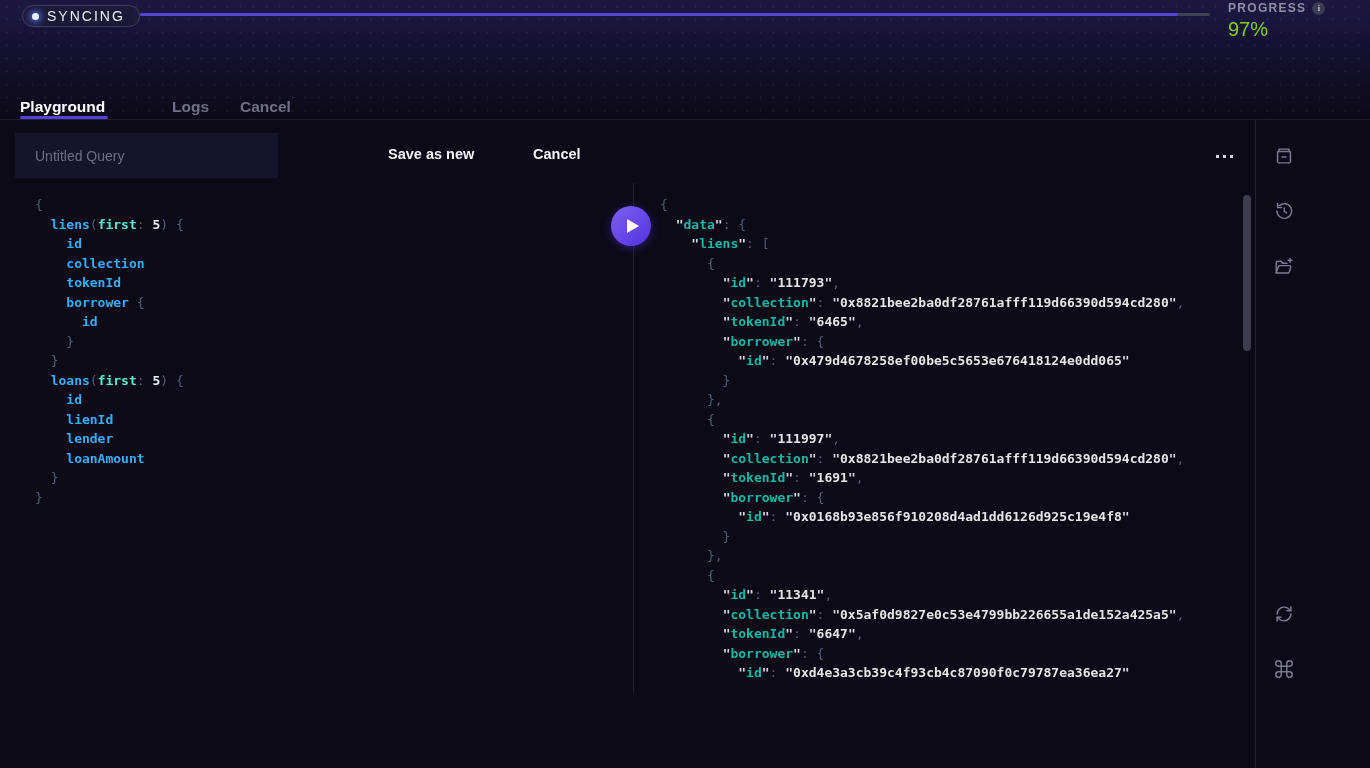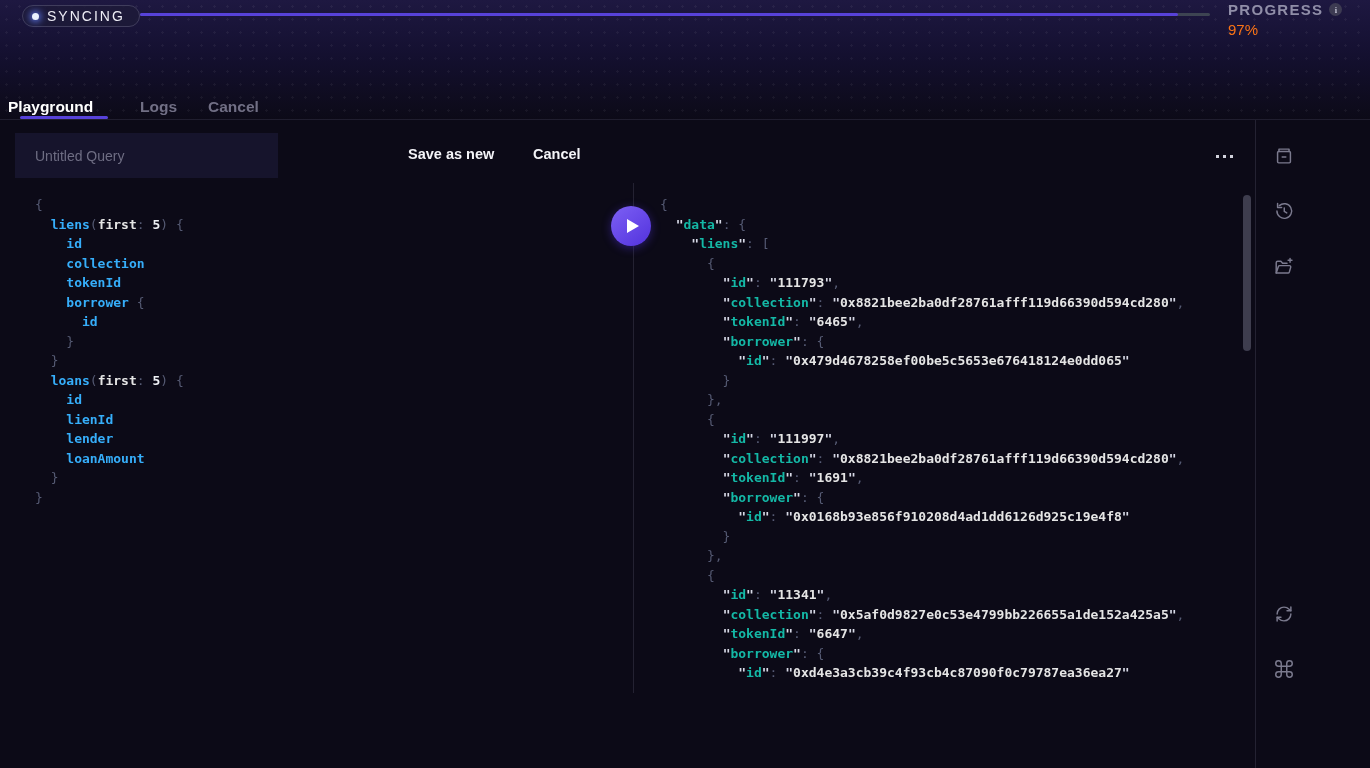--- a/index.html
+++ b/index.html
@@ -31,32 +31,32 @@
     box-shadow:0 0 7px 2px rgba(100,130,255,.85); margin-right:8px;
   }
   .sync-label { font-size:14px; font-weight:normal; letter-spacing:2px; color:#edecf5; }
   .progress-track {
     position:absolute; left:140px; top:13px; width:1070px; height:3px;
     background:#3d4452; border-radius:2px; z-index:2;
   }
   .progress-fill { height:100%; background:#5742d9; border-radius:2px; }
   .progress-info { position:absolute; left:1228px; top:1px; z-index:2; }
   .progress-info .row { display:flex; align-items:center; gap:6px; }
-  .progress-label { font-size:15px; font-weight:bold; letter-spacing:1.3px; color:#908ea8; }
+  .progress-label { font-size:12px; font-weight:bold; letter-spacing:1.3px; color:#908ea8; }
   .info-circle {
     width:13px; height:13px; border-radius:50%; background:#3d3b52;
     color:#c6c5d6; font-size:8.5px; font-weight:bold; font-family:"Liberation Serif",serif;
     display:flex; align-items:center; justify-content:center; cursor:pointer;
   }
-  .progress-value { margin-top:3px; font-size:15px; color:#f97316; }
+  .progress-value { margin-top:3px; font-size:20px; color:#84cc16; }
   
   .tabs-line { position:absolute; left:0; top:119px; width:1370px; height:1px; background:#201e2f; }
   .tab { position:absolute; top:98px; font-size:15.5px; font-weight:bold; cursor:pointer; }
   .tab-active { color:#ffffff; }
-  .tab-inactive { color:#716f85; }
+  .tab-inactive { color:#716f85;margin-left:32px; }
   .tab-underline { position:absolute; left:20px; top:116px; width:88px; height:3px; background:#5742d9; border-radius:2px; }
   
   .query-name-input {
     position:absolute; left:15px; top:133px; width:263px; height:45px;
     background:#16142c; border:none; outline:none; border-radius:0;
     padding:0 20px; font-family:"Liberation Sans",sans-serif;
     font-size:14px; color:#e9e9f0;
   }
   .query-name-input::placeholder { color:#6e6d83; }
   .text-button {
@@ -78,21 +78,21 @@
   .side-divider { left:1255px; top:120px; height:648px; }
   .code {
     position:absolute; top:12px;
     font-family:"DejaVu Sans Mono","Liberation Mono",monospace;
     font-size:13px; line-height:19.5px; white-space:pre;
   }
   .code-left { left:35px; }
   .code-right { left:26px; }
   .tk-p { color:#565b74; }
   .tk-f { color:#36aefa; font-weight:bold; }
-  .tk-a { color:#e5e5e5; font-weight:bold; }
+  .tk-a { color:#5eead4; font-weight:bold; }
   .tk-n { color:#eef0f4; font-weight:bold; }
   .tk-q { color:#d7d9e6; font-weight:bold; }
   .tk-k { color:#14b8a6; font-weight:bold; }
   .tk-s { color:#e5e5e5; font-weight:bold; }
   .run-button {
     position:absolute; left:611px; top:206px; width:40px; height:40px; z-index:3;
     border-radius:50%; border:none; cursor:pointer;
     background:linear-gradient(140deg,#7d60f4 0%,#5232dd 100%);
     display:flex; align-items:center; justify-content:center;
     box-shadow:0 2px 10px rgba(80,50,220,.45);
@@ -129,28 +129,28 @@
 </div>
 
 <div class="progress-info">
   <div class="row">
     <span class="progress-label">PROGRESS</span>
     <span class="info-circle">i</span>
   </div>
   <div class="progress-value">97%</div>
 </div>
 
-<span class="tab tab-active" style="left:8px">Playground</span>
+<span class="tab tab-active" style="left:20px">Playground</span>
 <span class="tab tab-inactive" style="left:140px">Logs</span>
 <span class="tab tab-inactive" style="left:208px">Cancel</span>
 <div class="tab-underline"></div>
 <div class="tabs-line"></div>
 
 <input class="query-name-input" type="text" placeholder="Untitled Query" style="">
-<button class="text-button" style="left:408px">Save as new</button>
+<button class="text-button" style="left:388px">Save as new</button>
 <button class="text-button" style="left:533px">Cancel</button>
 <button class="more-button">
     <i></i>
     <i></i>
     <i></i>
   </button>
 
 <div class="panel panel-left">
   <div class="code code-left"><div class="code-line"><span class="tk-p">{</span></div><div class="code-line"><span class="tk-p">  </span><span class="tk-f">liens</span><span class="tk-p">(</span><span class="tk-a">first</span><span class="tk-p">: </span><span class="tk-n">5</span><span class="tk-p">) {</span></div><div class="code-line"><span class="tk-p">    </span><span class="tk-f">id</span></div><div class="code-line"><span class="tk-p">    </span><span class="tk-f">collection</span></div><div class="code-line"><span class="tk-p">    </span><span class="tk-f">tokenId</span></div><div class="code-line"><span class="tk-p">    </span><span class="tk-f">borrower</span><span class="tk-p"> {</span></div><div class="code-line"><span class="tk-p">      </span><span class="tk-f">id</span></div><div class="code-line"><span class="tk-p">    }</span></div><div class="code-line"><span class="tk-p">  }</span></div><div class="code-line"><span class="tk-p">  </span><span class="tk-f">loans</span><span class="tk-p">(</span><span class="tk-a">first</span><span class="tk-p">: </span><span class="tk-n">5</span><span class="tk-p">) {</span></div><div class="code-line"><span class="tk-p">    </span><span class="tk-f">id</span></div><div class="code-line"><span class="tk-p">    </span><span class="tk-f">lienId</span></div><div class="code-line"><span class="tk-p">    </span><span class="tk-f">lender</span></div><div class="code-line"><span class="tk-p">    </span><span class="tk-f">loanAmount</span></div><div class="code-line"><span class="tk-p">  }</span></div><div class="code-line"><span class="tk-p">}</span></div></div>
 </div>

